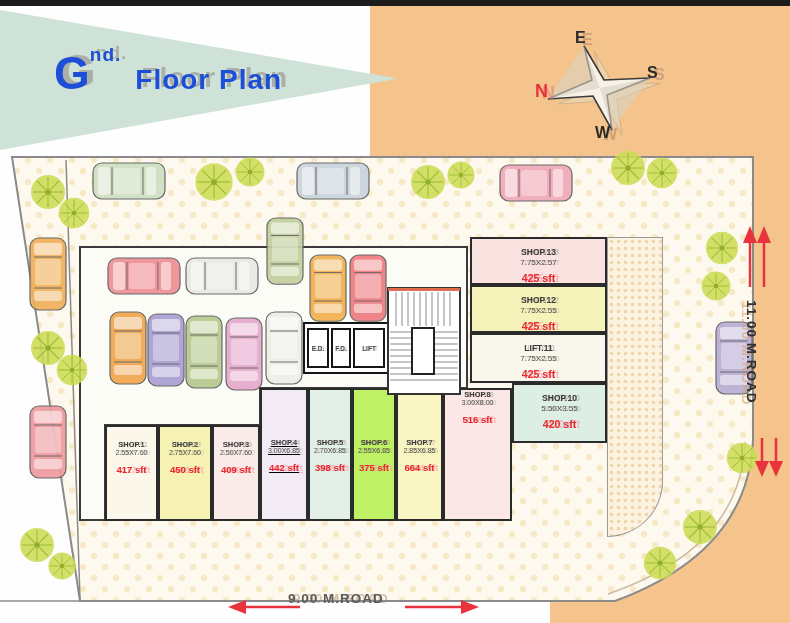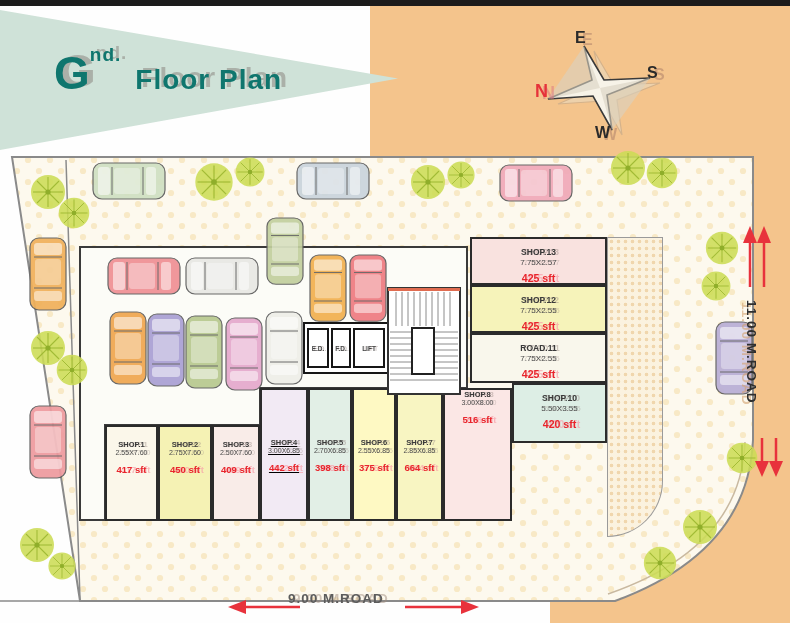--- a/index.html
+++ b/index.html
@@ -7,21 +7,21 @@
 
   .abs{position:absolute;}
   svg{display:block;}
 
   
   #topbar{position:absolute;left:0;top:0;width:790px;height:6px;background:#1c1c1c;z-index:60;}
 
   
   #banner{position:absolute;left:0;top:10px;width:398px;height:140px;
     background:#cfe2d8;clip-path:polygon(0 0,100% 49%,0 100%);z-index:8;}
-  #title{position:absolute;left:54px;top:44px;z-index:9;color:#0f766e;white-space:nowrap;
+  #title{position:absolute;left:54px;top:44px;z-index:9;color:#1d4ed8;white-space:nowrap;
     text-shadow:6px -2px 0 rgba(125,115,110,.45);}
   #title .t-g{font-size:46px;font-weight:bold;}
   #title .t-sup{font-size:19px;font-weight:bold;vertical-align:28px;letter-spacing:1px;}
   #title .t-rest{font-size:28px;font-weight:bold;margin-left:14px;letter-spacing:1px;}
 
   
   .cletter{position:absolute;z-index:55;font-weight:bold;font-size:16px;color:#2a2a2a;
     text-shadow:7px 2px 0 rgba(186,140,110,.65);}
   #c-n{color:#e6323a;font-size:18px;text-shadow:7px 2px 0 rgba(220,120,130,.55);}
 
@@ -115,21 +115,21 @@
   <div class="shop v48" style="left:260px;top:388px;width:48px;height:133px;background:#f2eaf4;text-decoration:underline;">
     <div class="shop-name">SHOP.4</div>
     <div class="shop-dim">3.00X6.85</div>
     <div class="shop-area">442 sft</div>
   </div>
   <div class="shop v48" style="left:308px;top:388px;width:44px;height:133px;background:#e2efe6;">
     <div class="shop-name">SHOP.5</div>
     <div class="shop-dim">2.70X6.85</div>
     <div class="shop-area">398 sft</div>
   </div>
-  <div class="shop v48" style="left:352px;top:388px;width:44px;height:133px;background:#fef9c3;">
+  <div class="shop v48" style="left:352px;top:388px;width:44px;height:133px;background:#bef264;">
     <div class="shop-name">SHOP.6</div>
     <div class="shop-dim">2.55X6.85</div>
     <div class="shop-area">375 sft</div>
   </div>
   <div class="shop v48" style="left:396px;top:388px;width:47px;height:133px;background:#f8f5c2;">
     <div class="shop-name">SHOP.7</div>
     <div class="shop-dim">2.85X6.85</div>
     <div class="shop-area">664 sft</div>
   </div>
   <div class="shop v8" style="left:443px;top:388px;width:69px;height:133px;background:#fbe7e5;">
@@ -142,21 +142,21 @@
     <div class="shop-name">SHOP.13</div>
     <div class="shop-dim">7.75X2.57</div>
     <div class="shop-area">425 sft</div>
   </div>
   <div class="shop hz" style="left:470px;top:285px;width:137px;height:48px;background:#f6f3ba;">
     <div class="shop-name">SHOP.12</div>
     <div class="shop-dim">7.75X2.55</div>
     <div class="shop-area">425 sft</div>
   </div>
   <div class="shop hz" style="left:470px;top:333px;width:137px;height:50px;background:#f9f7ec;">
-    <div class="shop-name">ROAD.11</div>
+    <div class="shop-name">LIFT.11</div>
     <div class="shop-dim">7.75X2.55</div>
     <div class="shop-area">425 sft</div>
   </div>
   <div class="shop hz" style="left:512px;top:383px;width:95px;height:60px;background:#ddeee5;">
     <div class="shop-name">SHOP.10</div>
     <div class="shop-dim">5.50X3.55</div>
     <div class="shop-area">420 sft</div>
   </div>
 
   <div id="lobby"></div>

